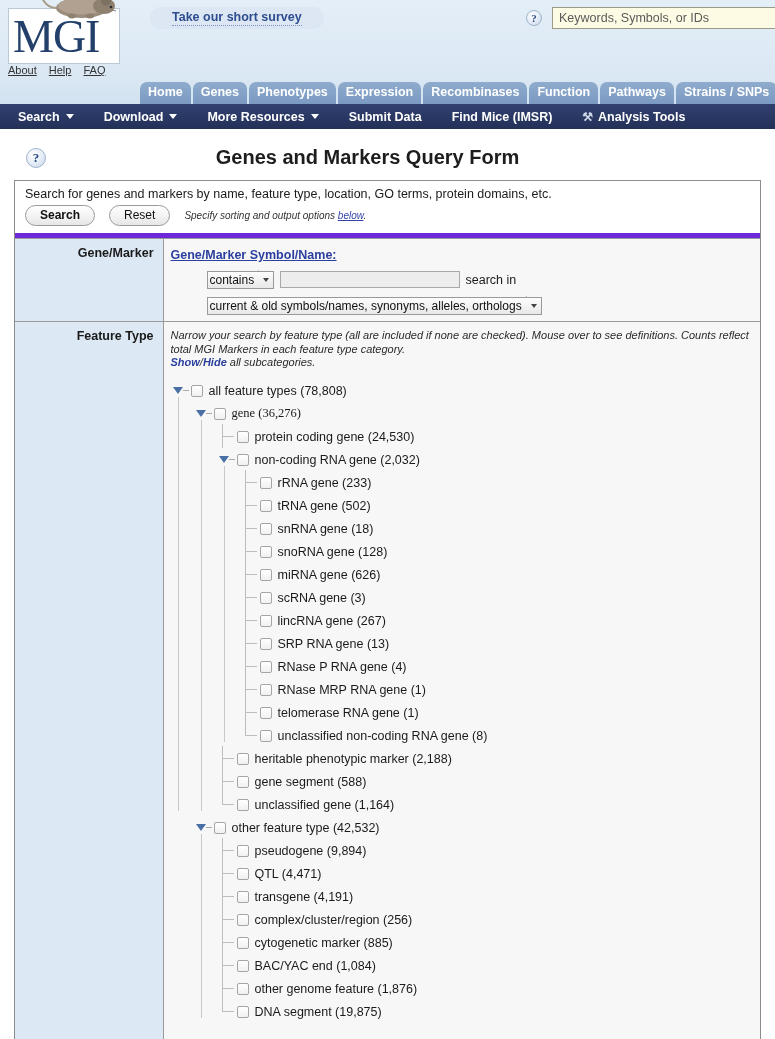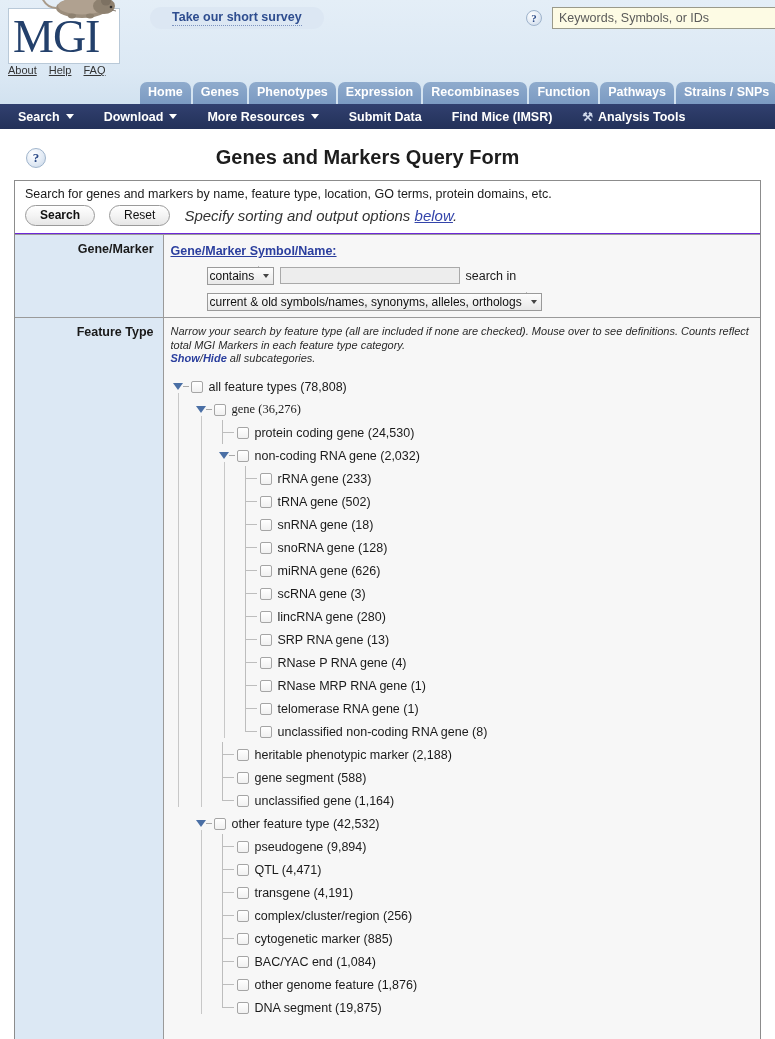--- a/index.html
+++ b/index.html
@@ -173,41 +173,41 @@
 
   
   .form-wrap {
     margin: 4px 14px 0 14px;
     border: 1px solid #8c8c8c;
     border-bottom: none;
     background: #ffffff;
   }
   .intro {
     padding: 6px 8px 7px 10px;
-    border-bottom: 1px solid #6d28d9;
+    border-bottom: 5px solid #6d28d9;
   }
   .intro-text {
     font-size: 12.5px;
     color: #1a1a1a;
     margin-bottom: 4px;
   }
   .btn-row { display: flex; align-items: center; gap: 14px; }
   .mac-btn {
     border: 1px solid #9a9a9a;
     border-radius: 11px;
     background: linear-gradient(to bottom, #ffffff 0%, #f4f4f4 50%, #e6e6e6 100%);
     font-size: 12px;
     padding: 2px 14px 3px 14px;
     color: #111;
     cursor: pointer;
     font-family: "Liberation Sans", sans-serif;
   }
   .mac-btn.bold { font-weight: bold; }
   .hint {
-    font-size: 15px;
+    font-size: 10px;
     font-style: italic;
     color: #333;
     text-align: center;
   }
   .hint a { color: #3344aa; }
 
   table.q { width: 100%; border-collapse: collapse; }
   table.q td { vertical-align: top; }
   td.label-cell {
     width: 148px;
@@ -548,21 +548,21 @@
                 </div>
                 <span class="cb"></span>
                 <span class="tlabel">scRNA gene (3)</span>
               </div>
               <div class="tnode" style="padding-left: 69px;">
                 <div class="tw">
                   <i class="elbow-v full"></i>
                   <i class="elbow-h"></i>
                 </div>
                 <span class="cb"></span>
-                <span class="tlabel">lincRNA gene (280)</span>
+                <span class="tlabel">lincRNA gene (267)</span>
               </div>
               <div class="tnode" style="padding-left: 69px;">
                 <div class="tw">
                   <i class="elbow-v full"></i>
                   <i class="elbow-h"></i>
                 </div>
                 <span class="cb"></span>
                 <span class="tlabel">SRP RNA gene (13)</span>
               </div>
               <div class="tnode" style="padding-left: 69px;">

